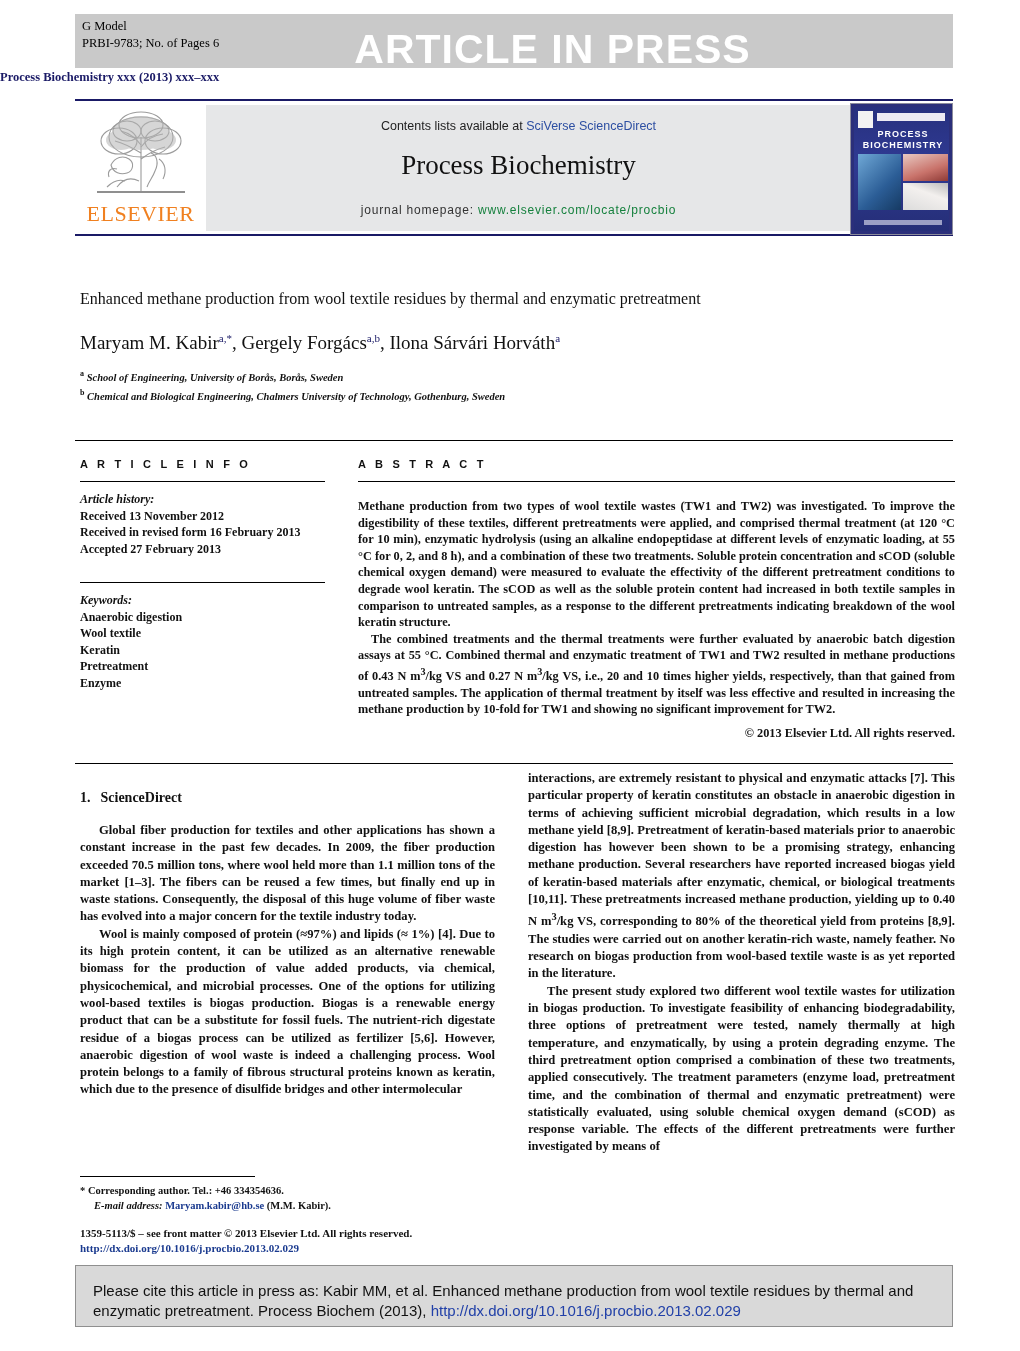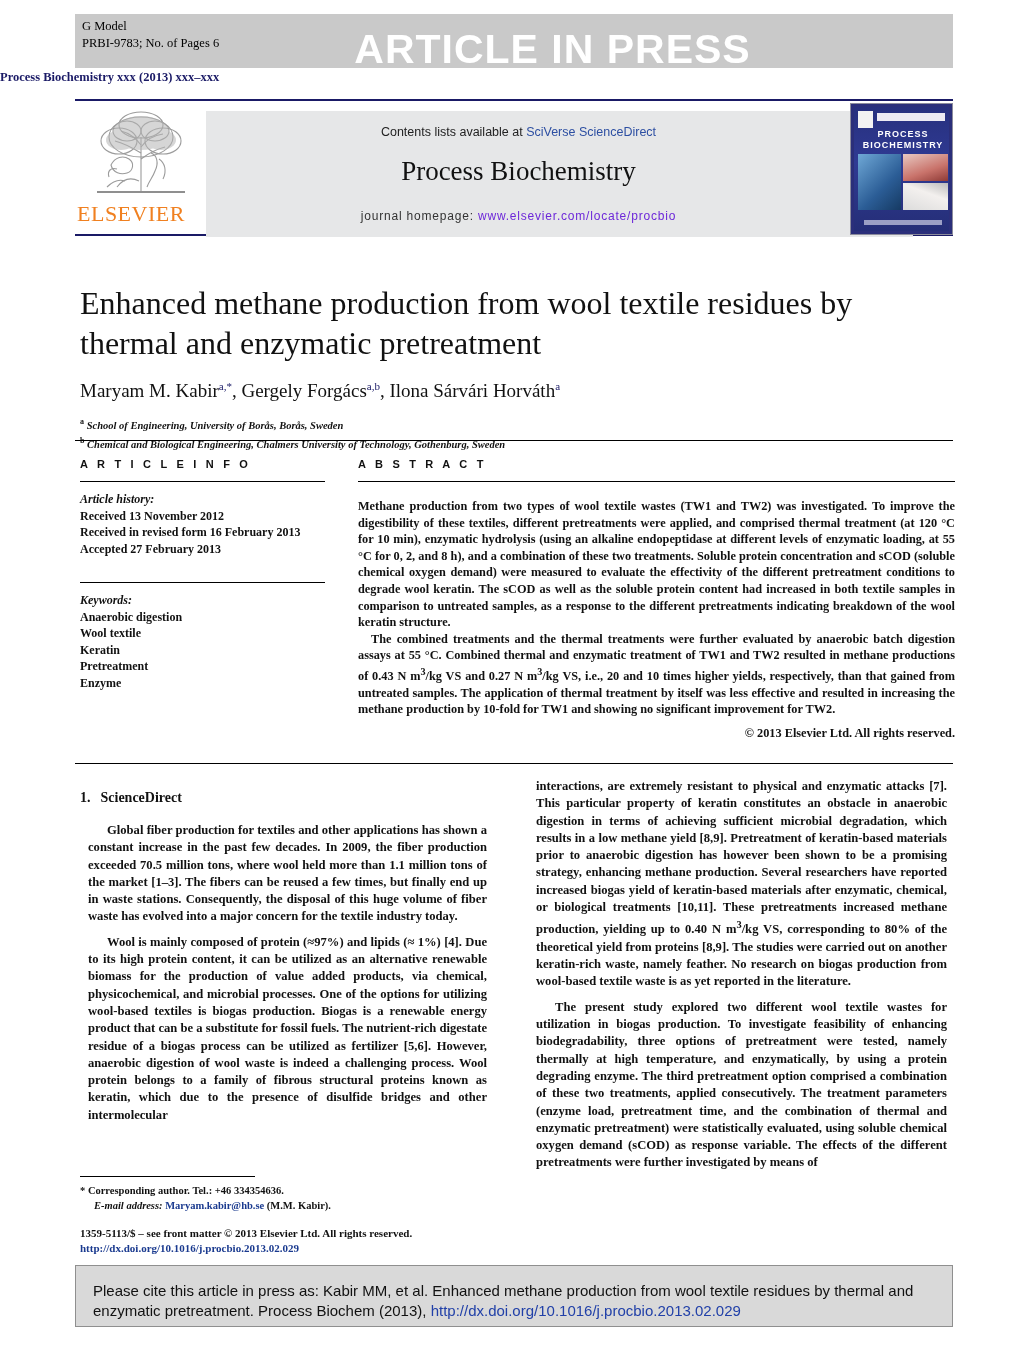--- a/index.html
+++ b/index.html
@@ -99,30 +99,30 @@
     left: 10px;
     top: 2px;
     width: 108px;
     height: 92px;
   }
   .elsevier-word {
     position: absolute;
     left: 0;
     top: 96px;
     width: 127px;
-    text-align: left;
+    text-align: center;
     font-family: "Liberation Serif", serif;
     font-size: 22px;
     letter-spacing: 0.5px;
     color: #f08020;
   }
   .journal-band {
     position: absolute;
     left: 131px;
-    top: 12px;
+    top: 6px;
     width: 707px;
     height: 126px;
     background: #e6e7e8;
   }
   .contents-line {
     position: absolute;
     left: 0;
     top: 14px;
     width: 625px;
     text-align: center;
@@ -148,21 +148,21 @@
     left: 0;
     top: 98px;
     width: 625px;
     text-align: center;
     font-family: "Liberation Sans", sans-serif;
     font-size: 12px;
     letter-spacing: 0.8px;
     color: #333333;
   }
   .homepage-line .url {
-    color: #6d28d9;
+    color: #15803d;
   }
   .cover-thumb {
     position: absolute;
     left: 775px;
     top: 4px;
     width: 101px;
     height: 130px;
     background: #2b2f7a;
     border: 1px solid #8c8c9c;
     overflow: hidden;
@@ -221,22 +221,22 @@
 
   
   .title-area {
     position: absolute;
     left: 80px;
     top: 283px;
     width: 875px;
   }
   .paper-title {
     font-family: "Liberation Serif", serif;
-    font-size: 32px;
-    line-height: 40px;
+    font-size: 16px;
+    line-height: 32px;
     color: #111111;
     margin: 0;
     font-weight: normal;
   }
   .authors {
     margin-top: 17px;
     font-family: "Liberation Serif", serif;
     font-size: 19px;
     color: #111111;
   }
@@ -357,21 +357,21 @@
   .body-head .num { margin-right: 10px; }
   .body-text {
     font-family: "Liberation Serif", serif;
     font-weight: bold;
     font-size: 12.6px;
     line-height: 17.3px;
     text-align: justify;
     color: #111111;
   }
   .body-text p {
-    margin: 8px;
+    margin: 0;
     text-indent: 19px;
   }
   .ital { font-style: italic; }
 
   
   .foot-rule {
     position: absolute;
     left: 80px;
     top: 1176px;
     width: 175px;

